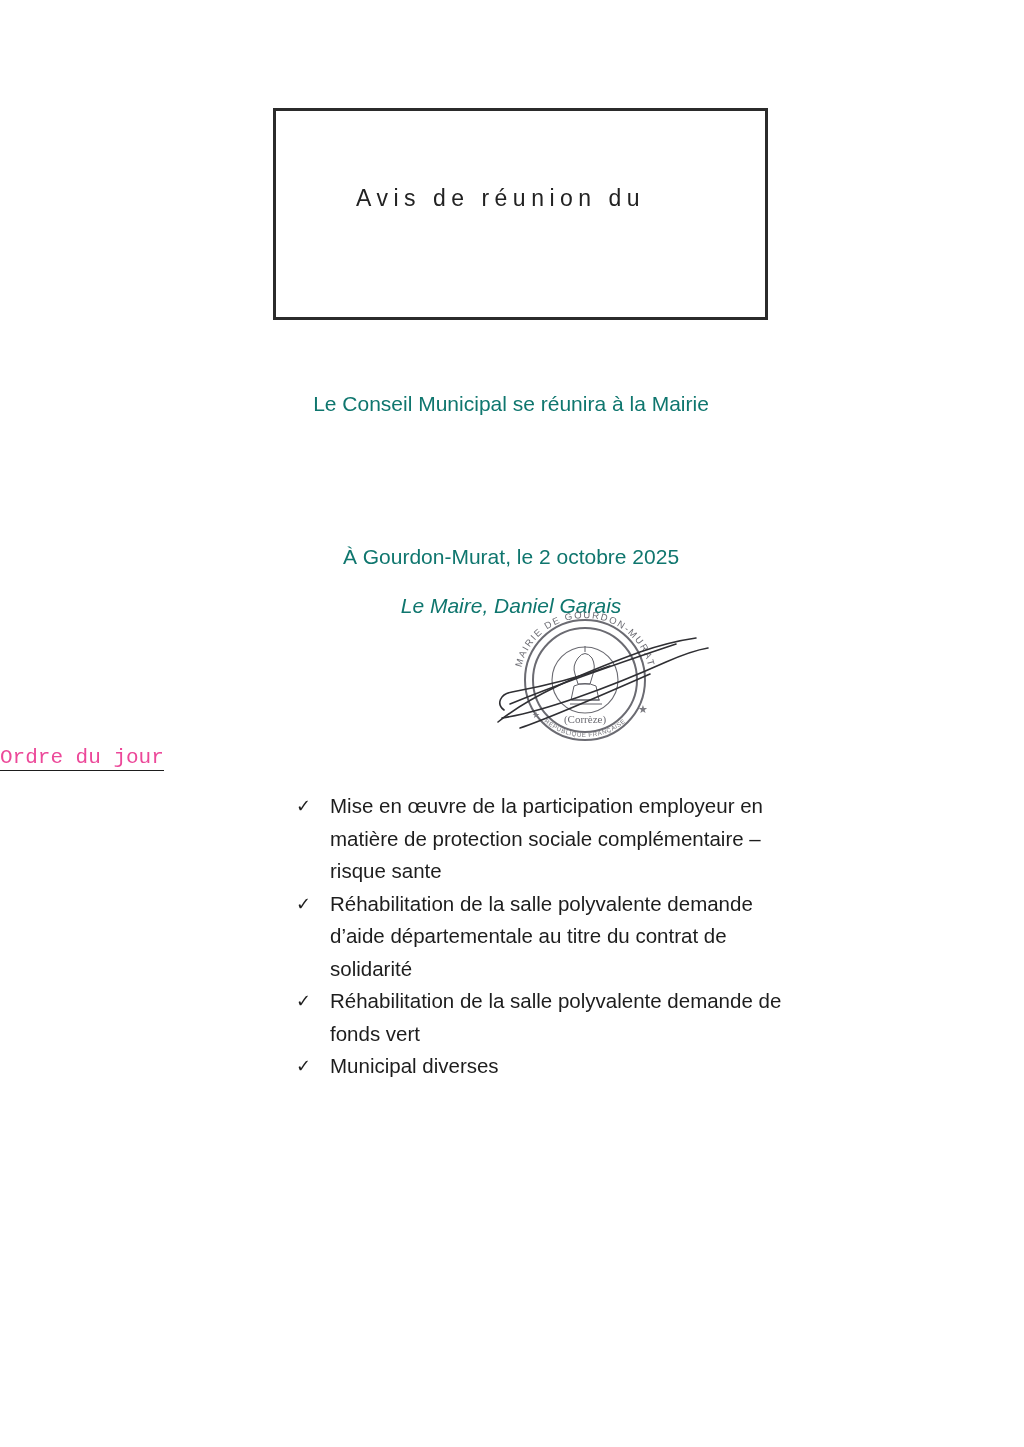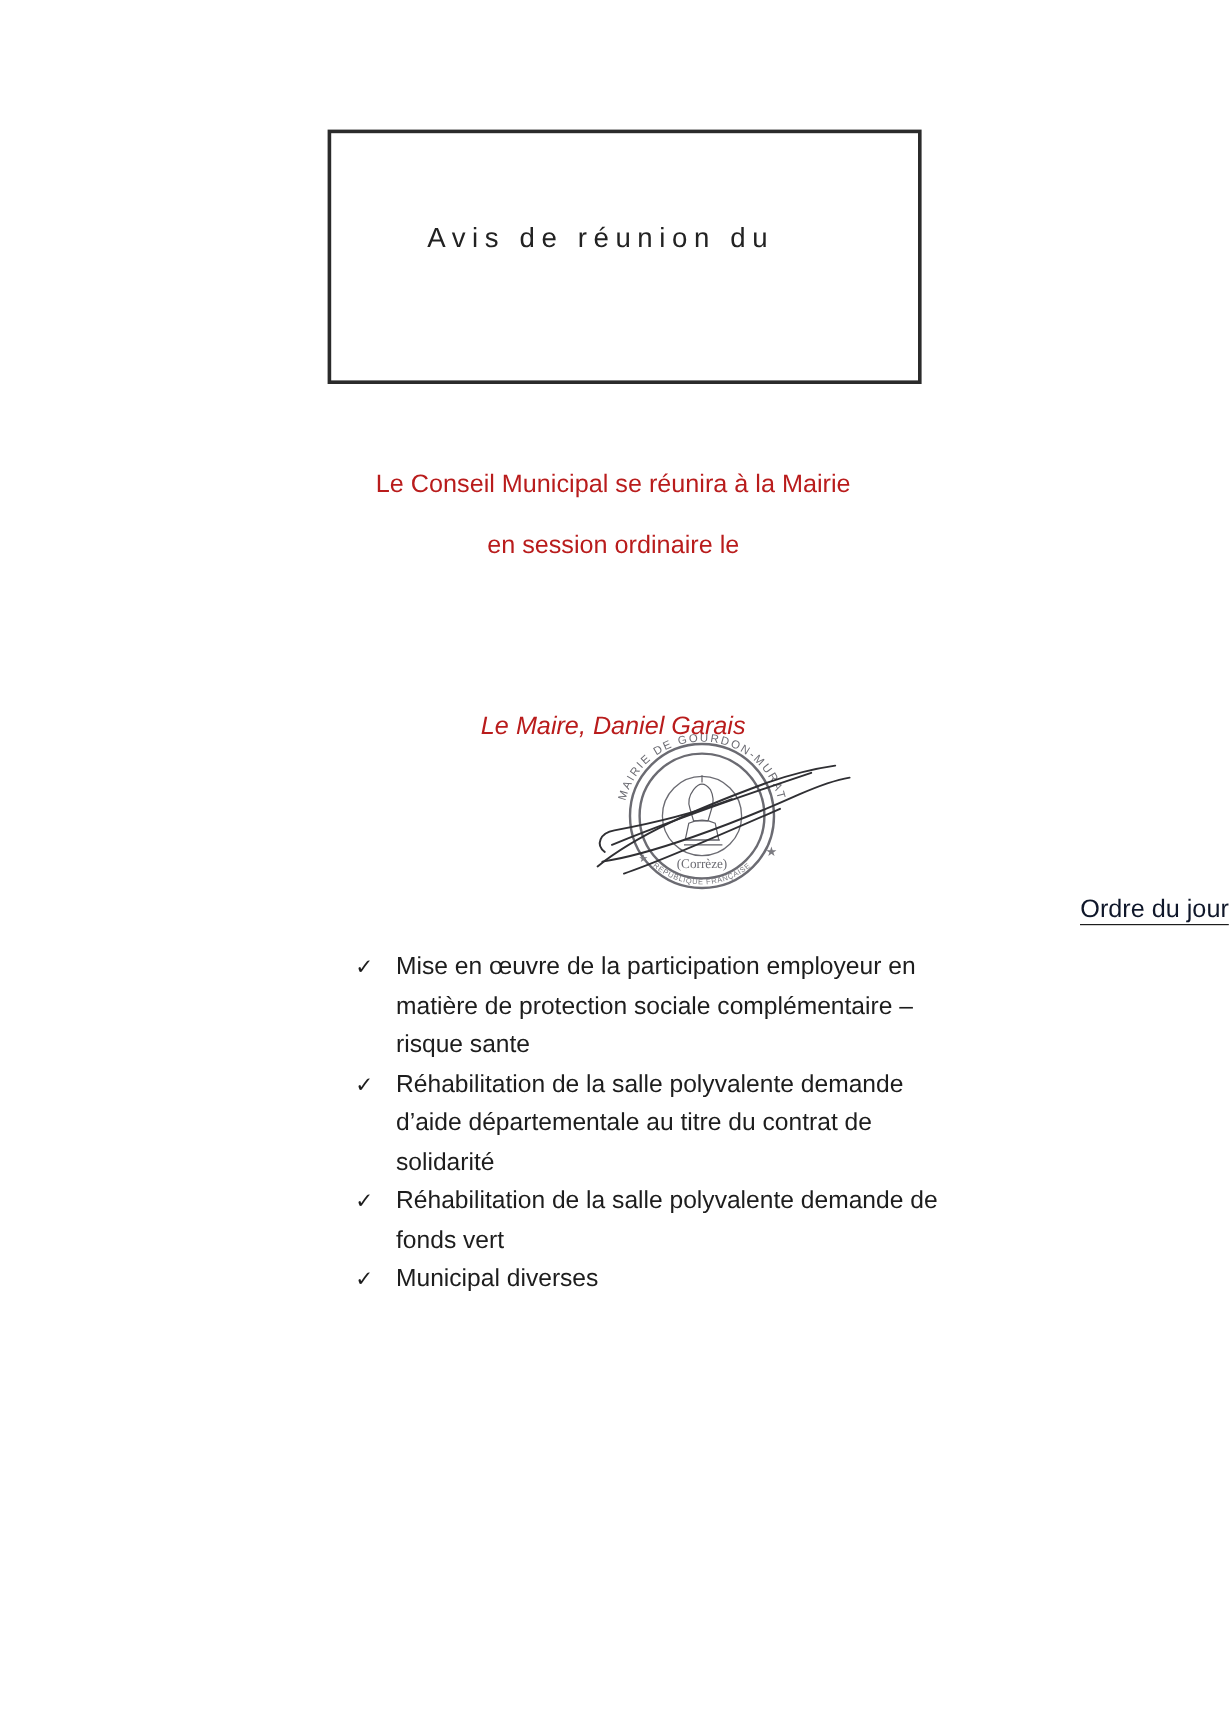--- a/index.html
+++ b/index.html
@@ -47,21 +47,21 @@
     white-space: pre;
   }
 
   
   .center-line {
     position: absolute;
     width: 1024px;
     left: 0;
     text-align: center;
     font-size: 21px;
-    color: #b91c1c;
+    color: #0f766e;
   }
   .l1 { top: 392px; }
   .l2 { top: 443px; }
   .l3 { top: 491px; font-weight: bold; font-size: 21.5px; letter-spacing: 0.2px; }
   .l4 { top: 545px; }
   .l5 { top: 594px; font-style: italic; }
 
   
   .center-line.shift { transform: translateX(-1px); }
 
@@ -73,23 +73,24 @@
     width: 260px;
     height: 160px;
   }
 
   
   .agenda-title {
     position: absolute;
     top: 746px;
     left: 0;
     width: 1024px;
-    text-align: right;
+    text-align: left;
     font-size: 21px;
-    color: #0f172a;
+    color: #ec4899;
+    font-family: Liberation Mono, monospace;
   }
   .agenda-title span {
     border-bottom: 1px solid #1d1d1d;
     padding-bottom: 1px;
   }
 
   
   .agenda-list {
     position: absolute;
     left: 292px;
@@ -120,21 +121,21 @@
 <body>
 
 <div class="page">
 
   <div class="title-box"></div>
   <div class="title-text">
     <div class="title-line">Avis de réunion du</div>
   </div>
 
   <div class="center-line l1 shift">Le Conseil Municipal se réunira à la Mairie</div>
-  <div class="center-line l2 shift">en session ordinaire le</div>
+  <div class="center-line l4 shift">À Gourdon-Murat, le 2 octobre 2025</div>
   <div class="center-line l5 shift">Le Maire, Daniel Garais</div>
 
   <div class="stamp-wrap">
     <svg width="260" height="160" viewBox="0 0 260 160">
       <defs>
         <path id="arcTop" d="M 30,80 A 65,62 0 0 1 160,80"></path>
         <path id="arcBottom" d="M 35,80 A 60,57 0 0 0 155,80"></path>
       </defs>
 
       <g transform="translate(35,5)" fill="none" stroke="#6b6b72" stroke-width="2">

